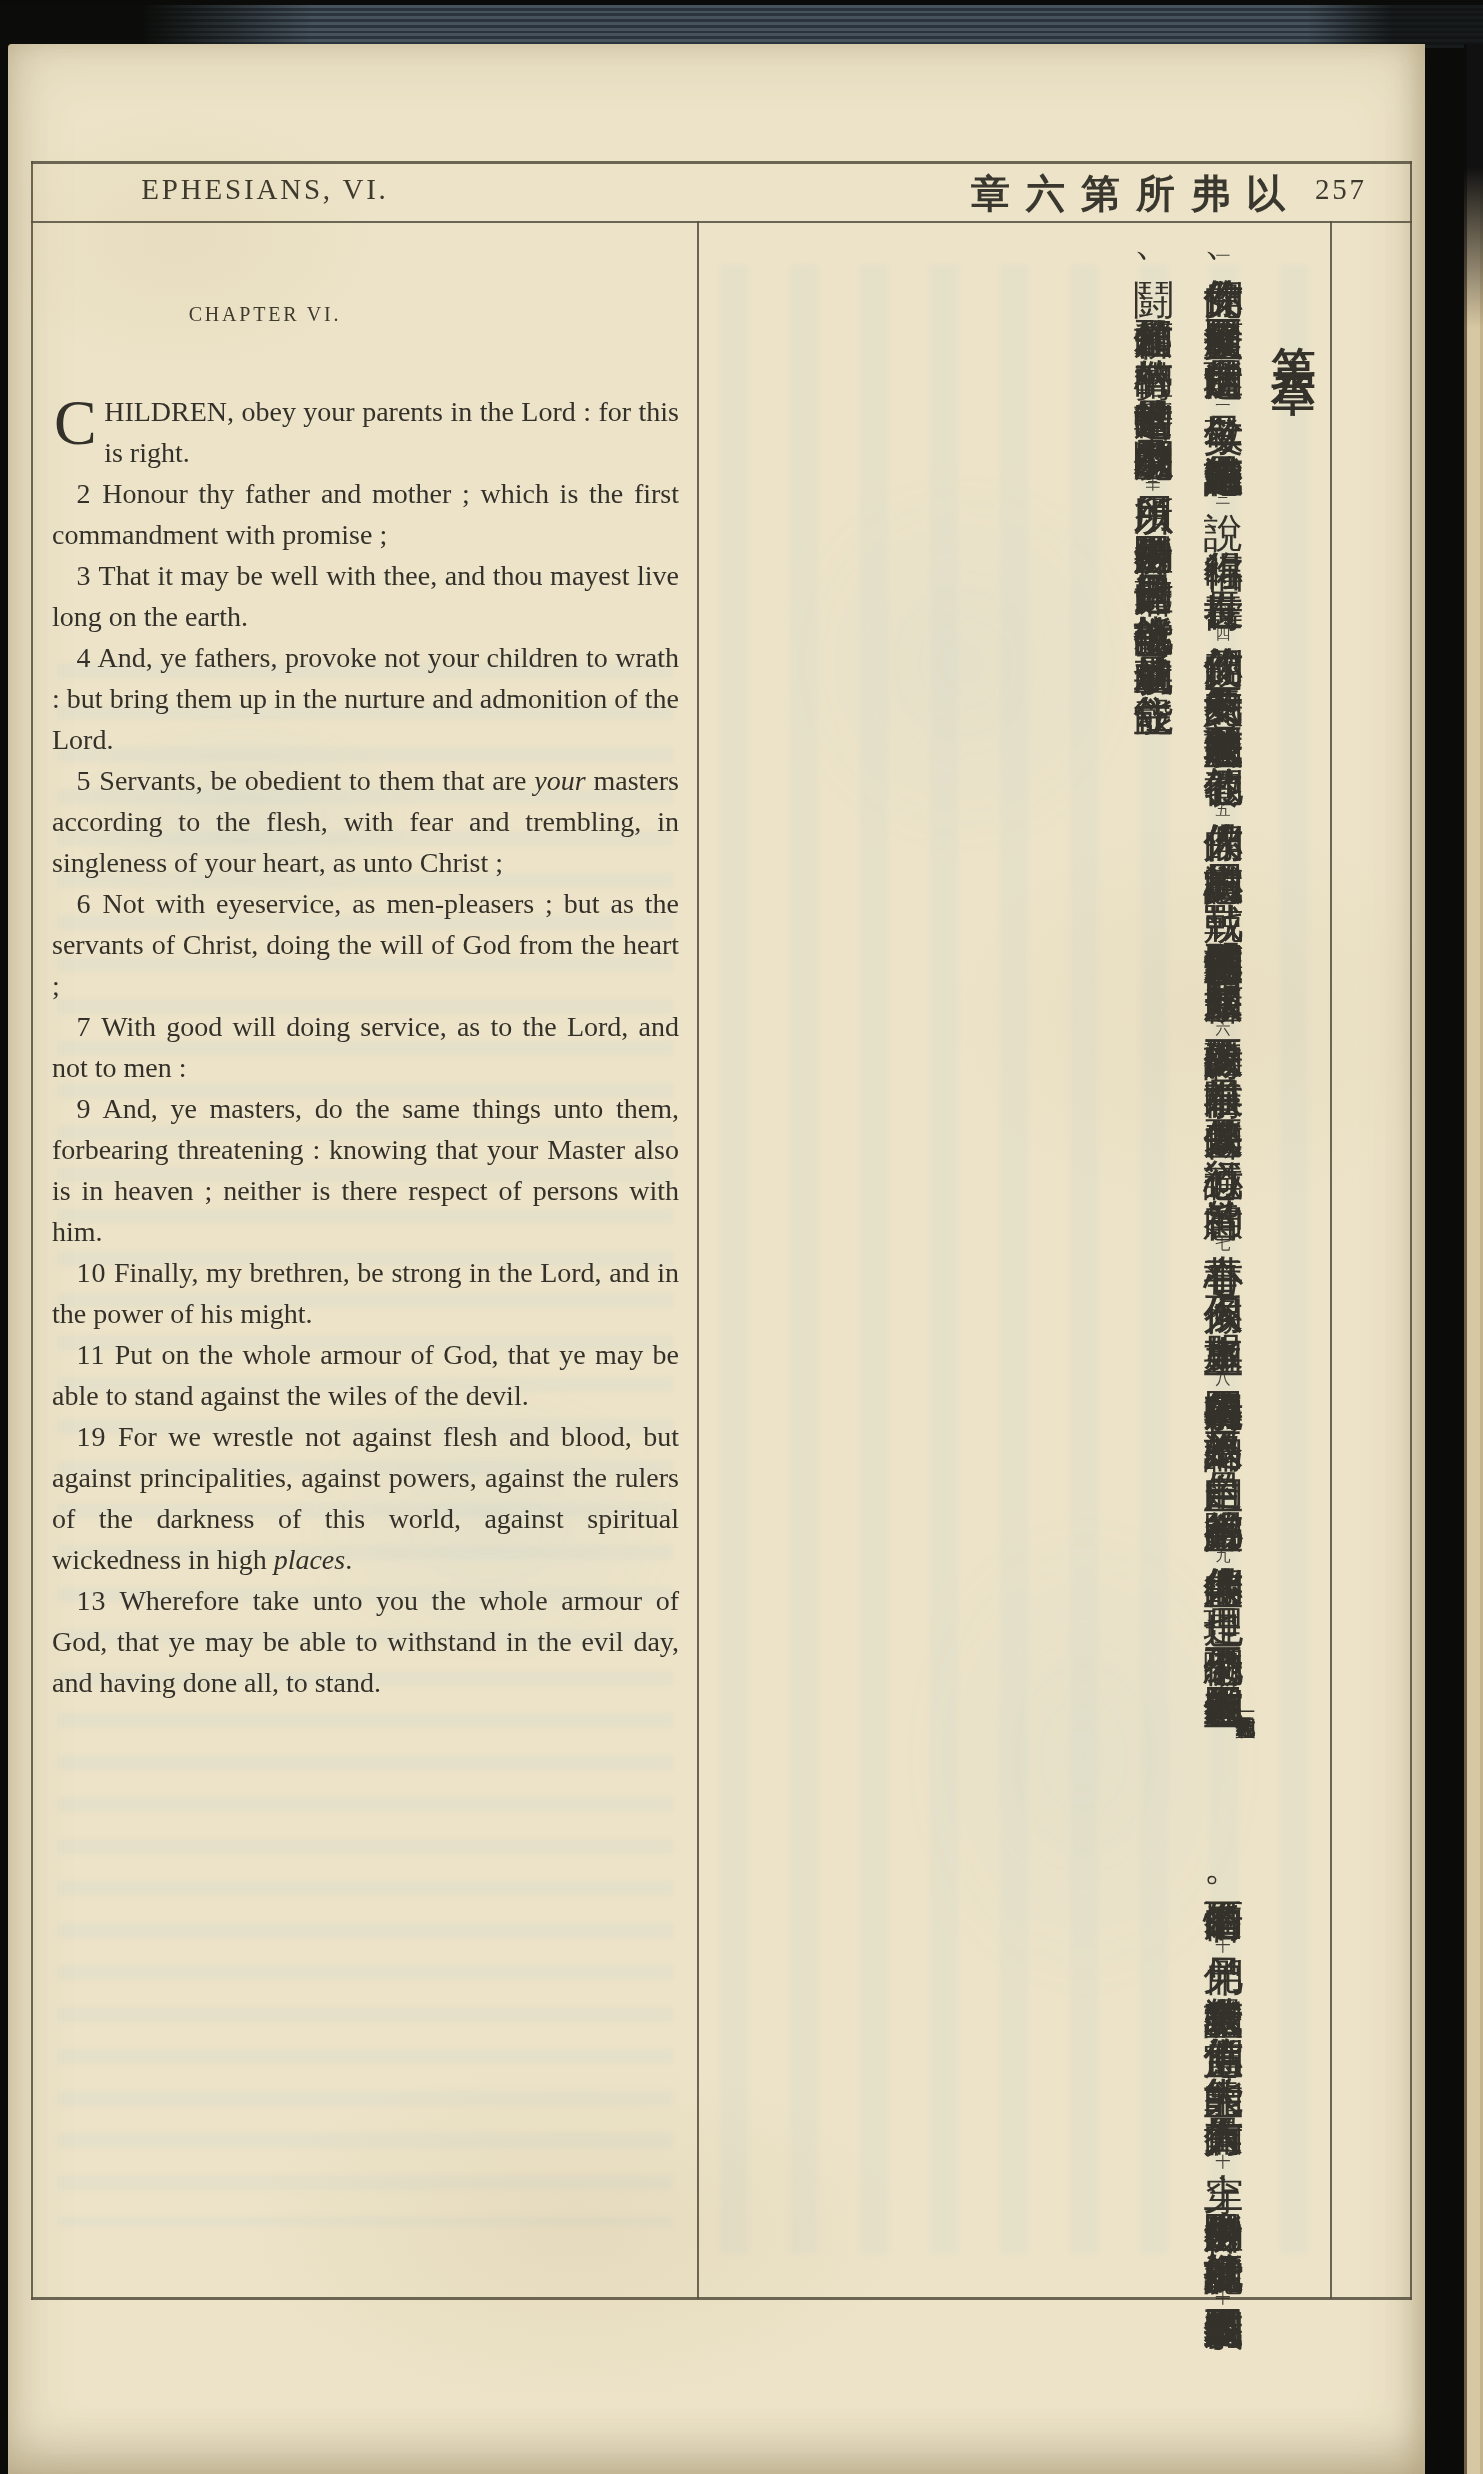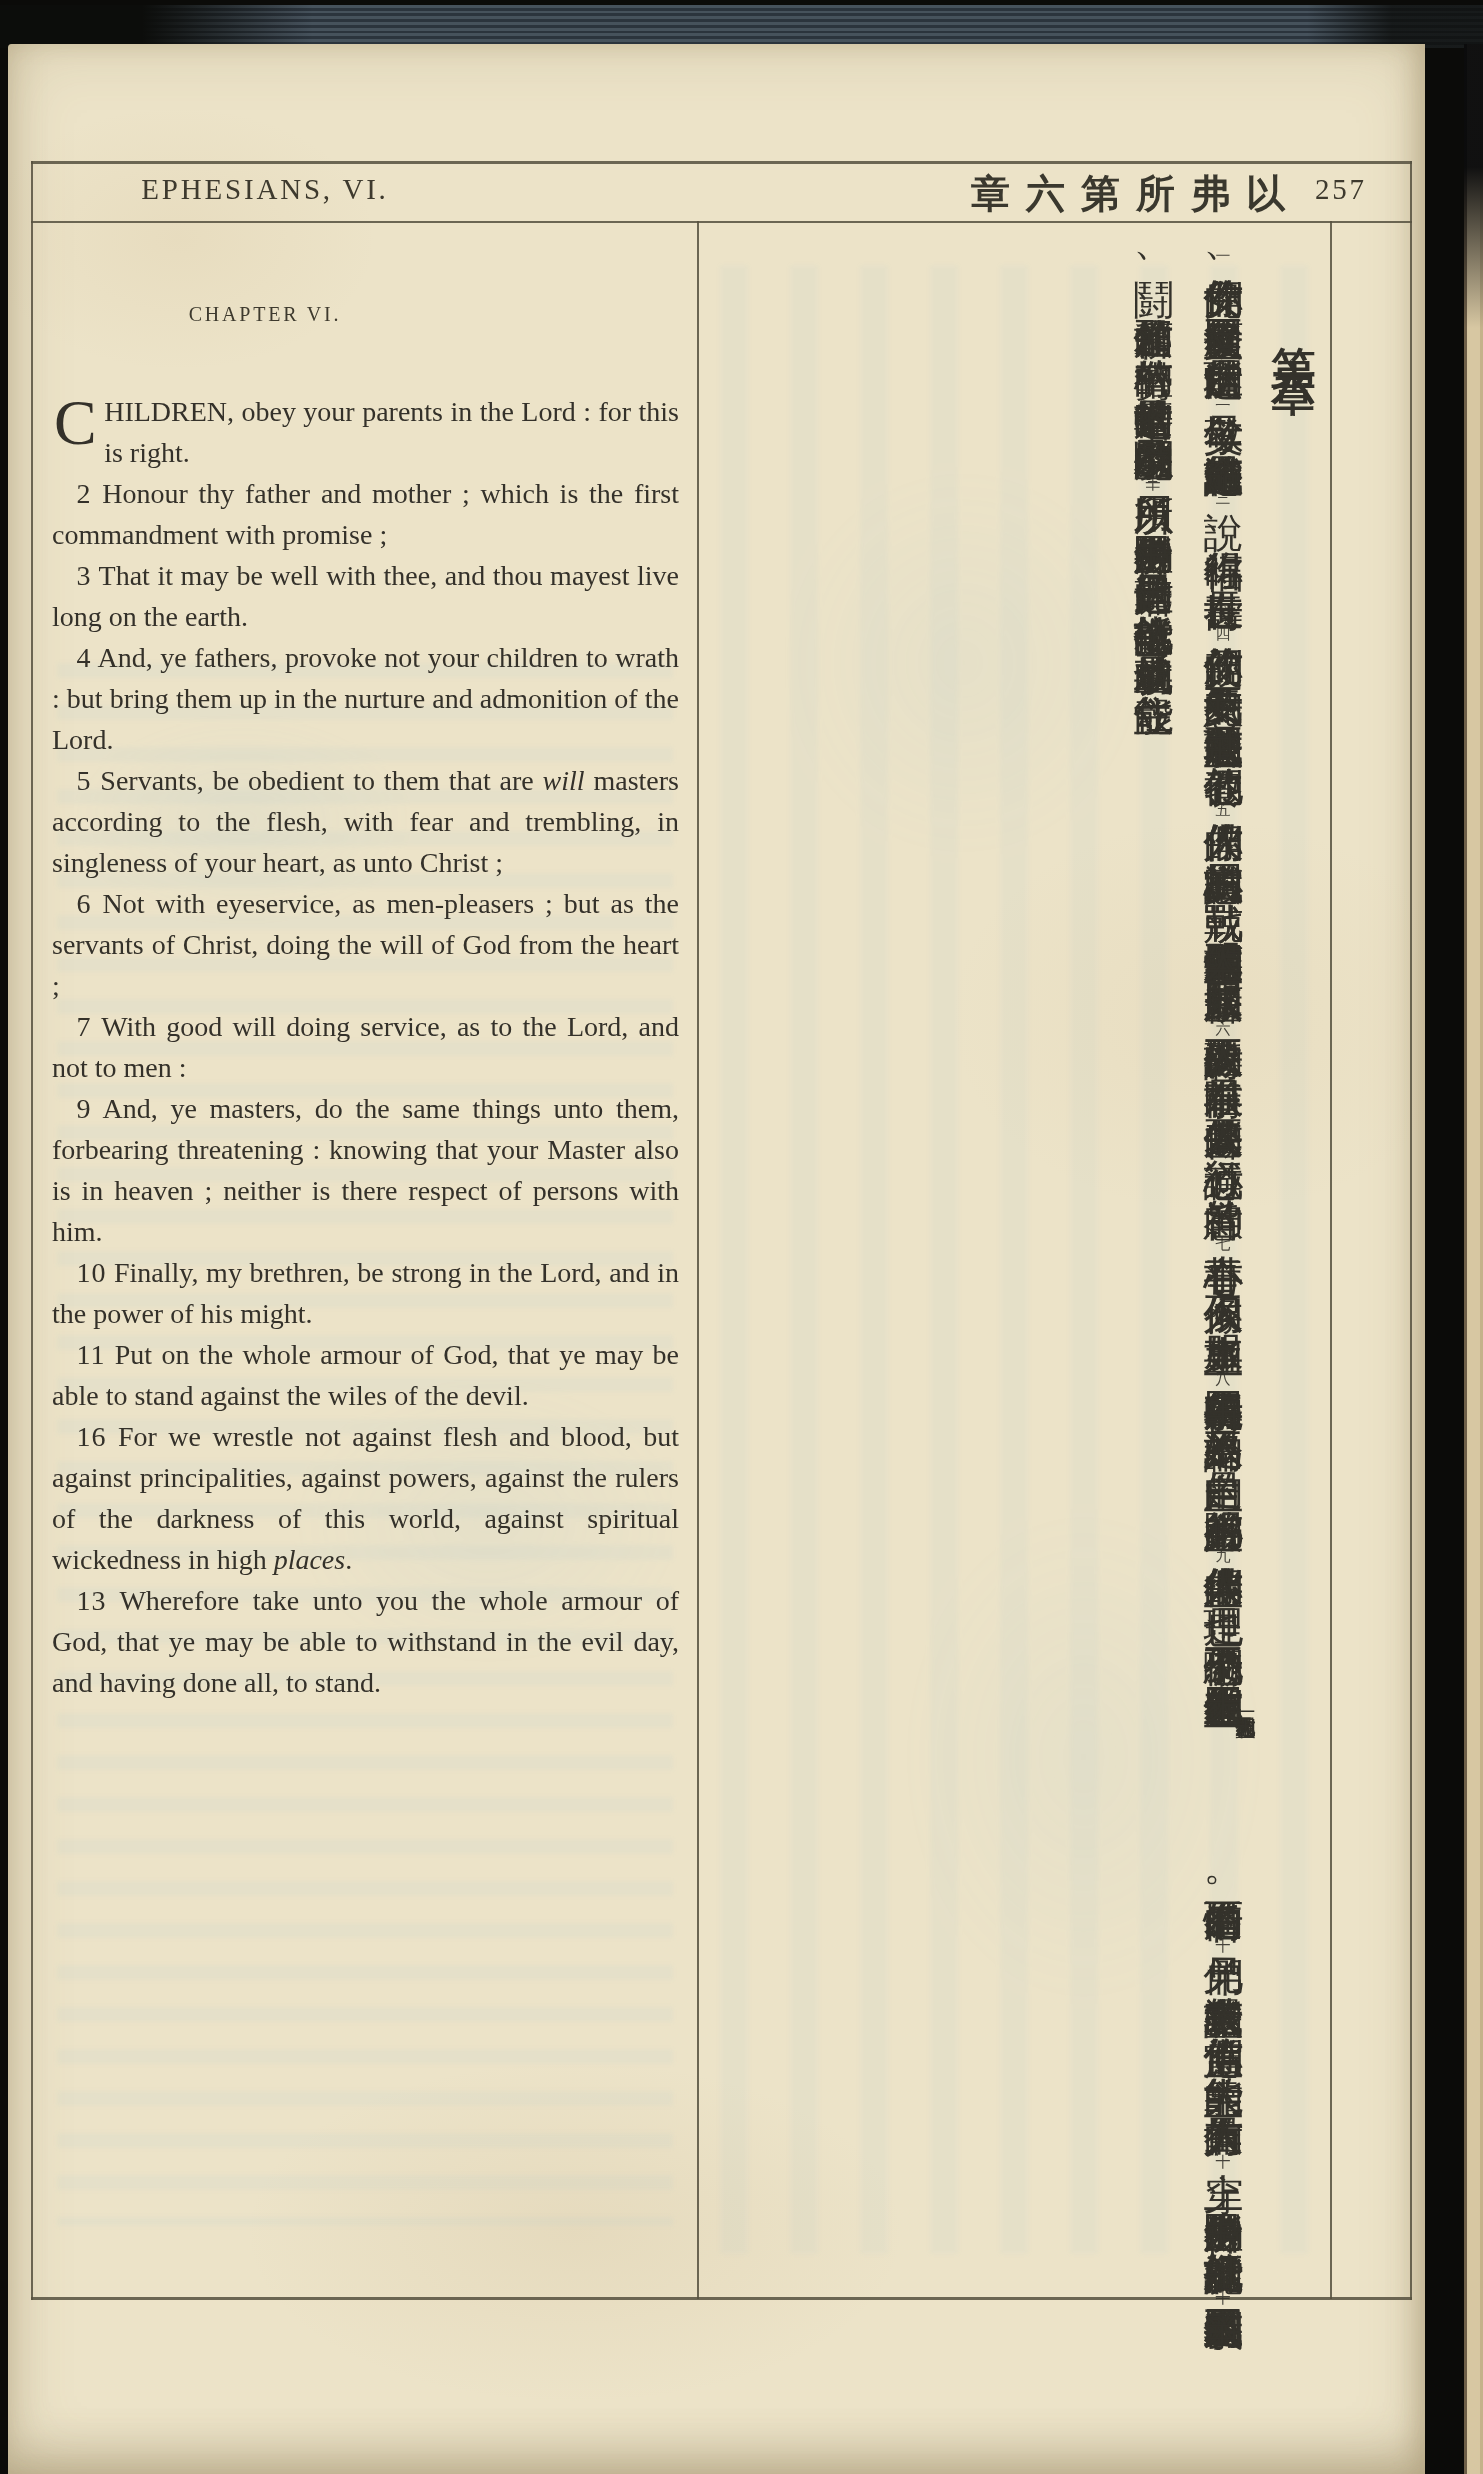--- a/index.html
+++ b/index.html
@@ -94,27 +94,27 @@
   <div class="head-en">EPHESIANS, VI.</div>
   <div class="head-cn">章六第所弗以</div>
   <div class="pageno">257</div>
 
   <div class="chap-head">CHAPTER VI.</div>
   <div class="en-verses">
       <p class="first"><span class="dropcap">C</span>HILDREN, obey your parents in the Lord : for this is right.</p>
       <p><span class="vnum">2</span> Honour thy father and mother ; which is the first commandment with promise ;</p>
       <p><span class="vnum">3</span> That it may be well with thee, and thou mayest live long on the earth.</p>
       <p><span class="vnum">4</span> And, ye fathers, provoke not your children to wrath : but bring them up in the nurture and admonition of the Lord.</p>
-      <p><span class="vnum">5</span> Servants, be obedient to them that are <i>will</i> masters according to the flesh, with fear and trembling, in singleness of your heart, as unto Christ ;</p>
+      <p><span class="vnum">5</span> Servants, be obedient to them that are <i>your</i> masters according to the flesh, with fear and trembling, in singleness of your heart, as unto Christ ;</p>
       <p><span class="vnum">6</span> Not with eyeservice, as men-pleasers ; but as the servants of Christ, doing the will of God from the heart ;</p>
       <p><span class="vnum">7</span> With good will doing service, as to the Lord, and not to men :</p>
       <p><span class="vnum">9</span> And, ye masters, do the same things unto them, forbearing threatening : knowing that your Master also is in heaven ; neither is there respect of persons with him.</p>
       <p><span class="vnum">10</span> Finally, my brethren, be strong in the Lord, and in the power of his might.</p>
       <p><span class="vnum">11</span> Put on the whole armour of God, that ye may be able to stand against the wiles of the devil.</p>
-      <p><span class="vnum">16</span> For we wrestle not against flesh and blood, but against principalities, against powers, against the rulers of the darkness of this world, against spiritual wickedness in high <i>places</i>.</p>
+      <p><span class="vnum">19</span> For we wrestle not against flesh and blood, but against principalities, against powers, against the rulers of the darkness of this world, against spiritual wickedness in high <i>places</i>.</p>
       <p><span class="vnum">13</span> Wherefore take unto you the whole armour of God, that ye may be able to withstand in the evil day, and having done all, to stand.</p>
     </div>
 
   <div class="cn-area">
     <div class="cn-chapter">第六章</div>
     <div class="cn-text"><span><span class="vmark">一</span>你們作兒女的、務要因主順從父母、這是理所當然的。</span><span><span class="vmark">○二</span>孝敬父母、這是第一條帶應許的誡命、</span><span><span class="vmark">○三</span>說、叫你得福、在世長壽。</span><span><span class="vmark">○四</span>你們作父親的、不要惹兒女的氣、要照著主的道理和警戒、教養他們。</span><span><span class="vmark">○五</span>你們作僕人的、應當用誠實的心、戰戰兢兢、順服那轄管你們身體的主人、如同順服基督一般。</span><span><span class="vmark">○六</span>不要像討人喜歡的人、只在眼前事奉、要像基督的僕人、誠心遵行　神的旨意、</span><span><span class="vmark">○七</span>甘心事奉、不像伺候人、直如服事主。</span><span><span class="vmark">○八</span>因為曉得各人所行的善事、不論是為奴的、是自主的、都必得主的賞賜。</span><span><span class="vmark">○九</span>你們作主人的待僕人、也是一理、不要恐嚇他們、因為知道你們也有主在天上、<span class="cn-note">又作你們和他們同有一主在天上</span>是不看情面的。</span><span><span class="vmark">○十</span>弟兄們、我還有未盡的話、你們應當信主、靠主的大能、作有力量的人。</span><span><span class="vmark">○十一</span>穿上　神所賜的全身鎧甲、就能抵擋魔鬼的奸計。</span><span><span class="vmark">○十二</span>因為我們不是和有血氣的人爭鬪、是和那作首領的、有權勢的、管轄這幽暗世界的、以及空中的邪魔爭鬪。</span><span><span class="vmark">○十三</span>所以須用　神所賜的全身鎧甲、遇見磨難的日子、就能抵擋仇敵、並且成就了一切的事、能彀立住。</span></div>
   </div>
 
   <div class="edge-strips"></div>
 </div>

